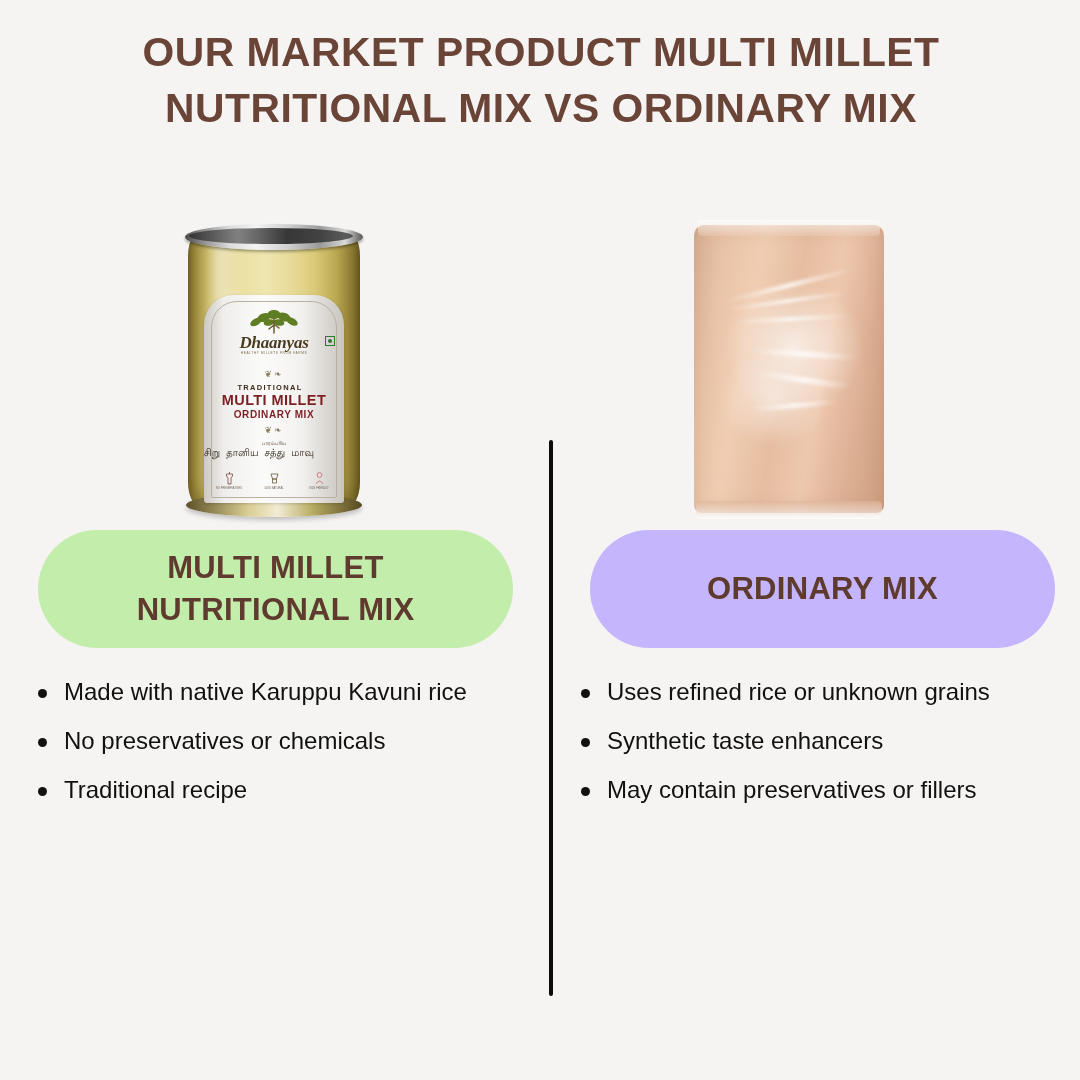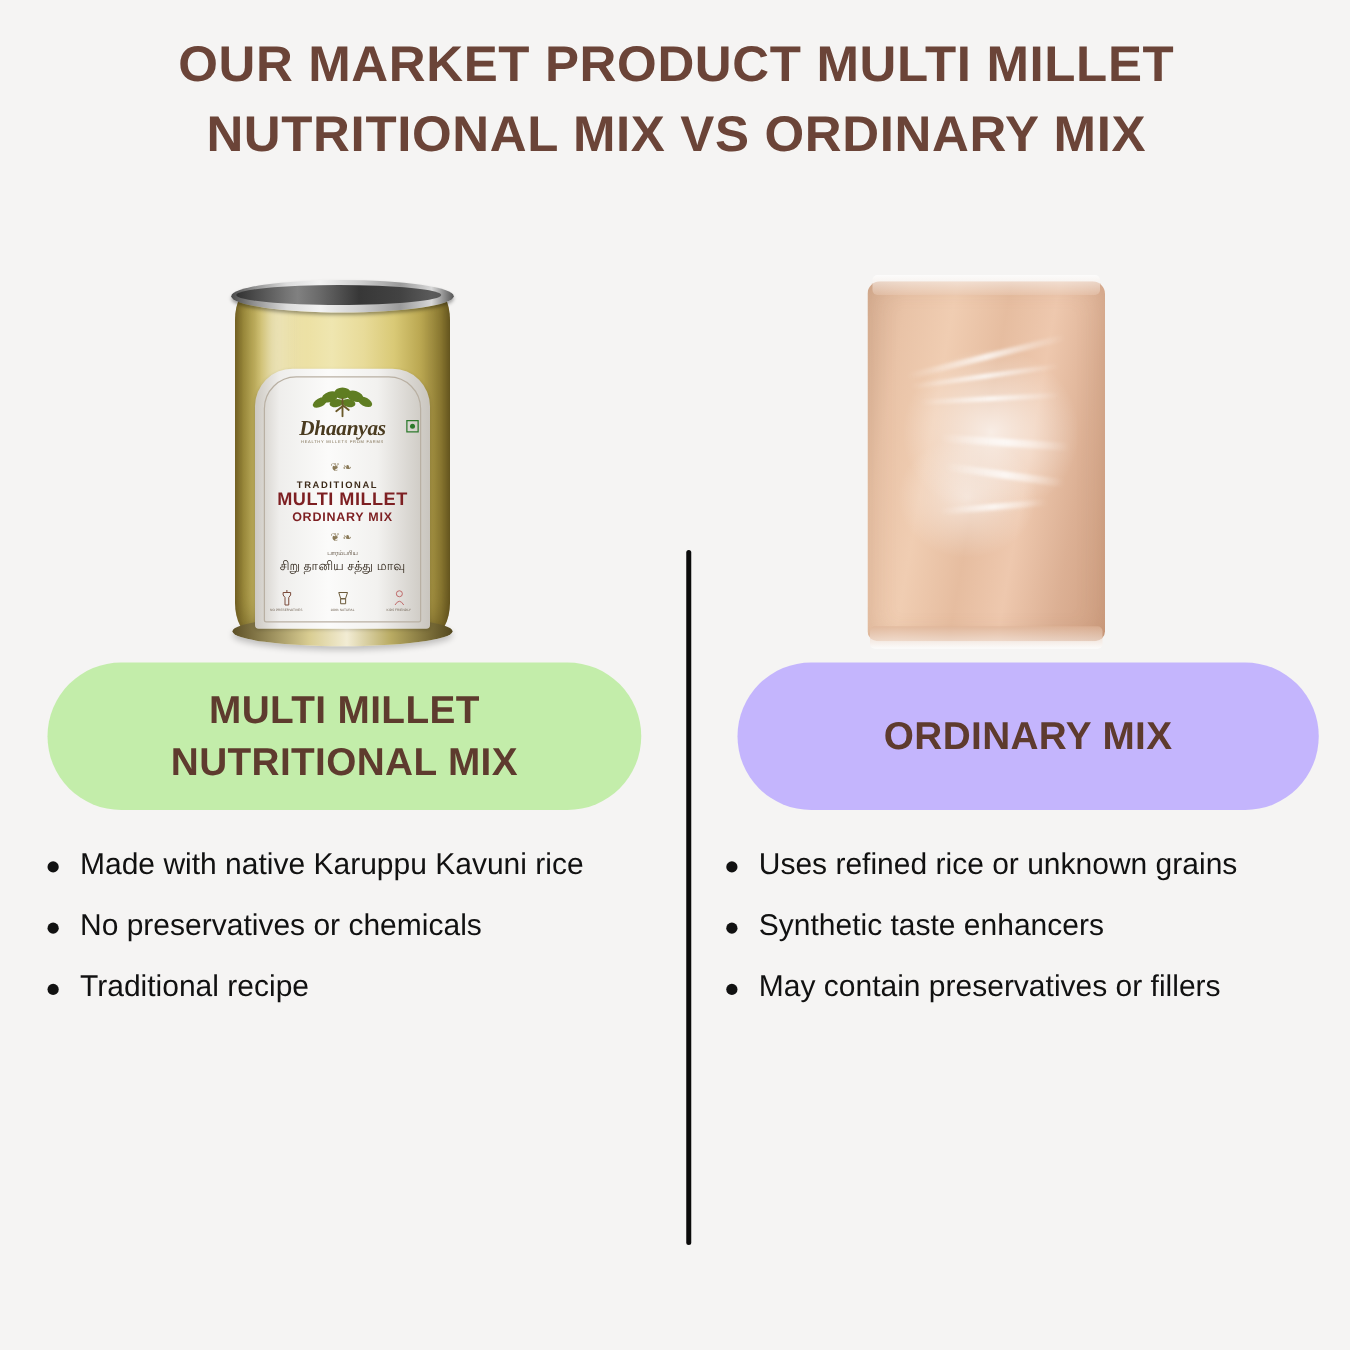--- a/index.html
+++ b/index.html
@@ -227,22 +227,22 @@
     letter-spacing: .6px;
     color: #7d1f22;
   }
   .lbl-tamil-small {
     position: absolute; left:0; right:0; top: 145px;
     text-align: center;
     font-size: 5px; color: #4a3a28;
   }
   .lbl-tamil {
     position: absolute; left:0; right:0; top: 153px;
-    text-align: center;
-    font-size: 10px; color: #2f2519;
+    text-align: left;
+    font-size: 10px; color: #2f2519; font-family: Liberation Mono, monospace;
   }
   .label-icons {
     position: absolute;
     left: 12px; right: 12px;
     top: 176px;
     display: flex;
     justify-content: space-between;
   }
   .label-icon { width: 26px; text-align: center; line-height: 0; }
   .label-icon .cap {

